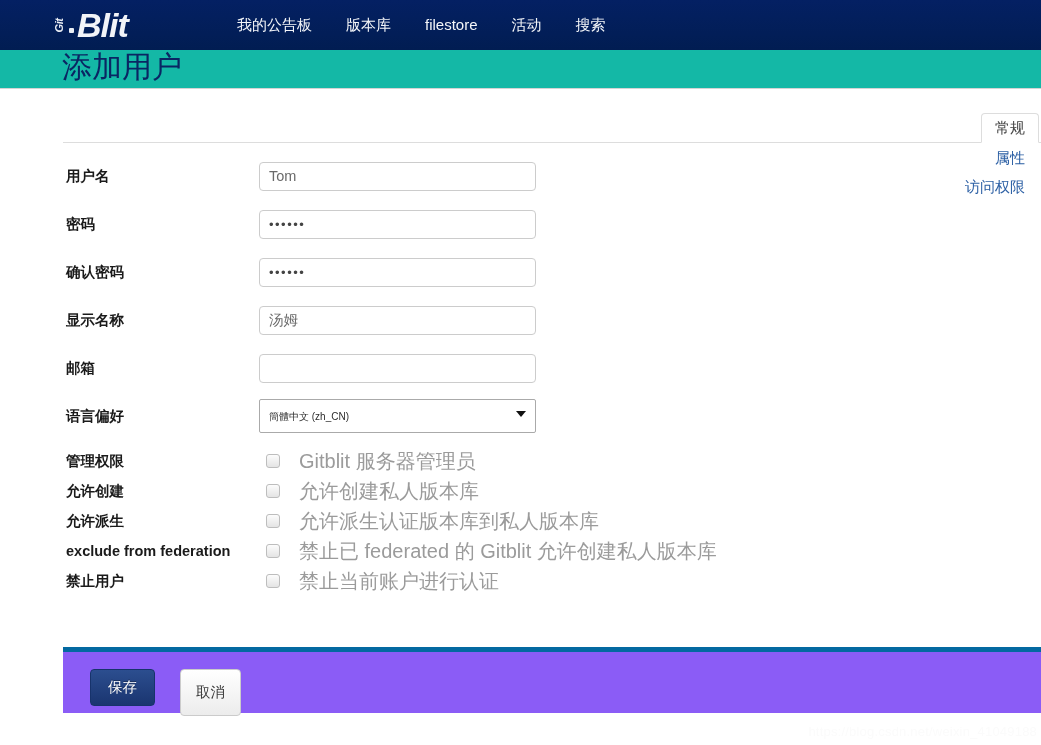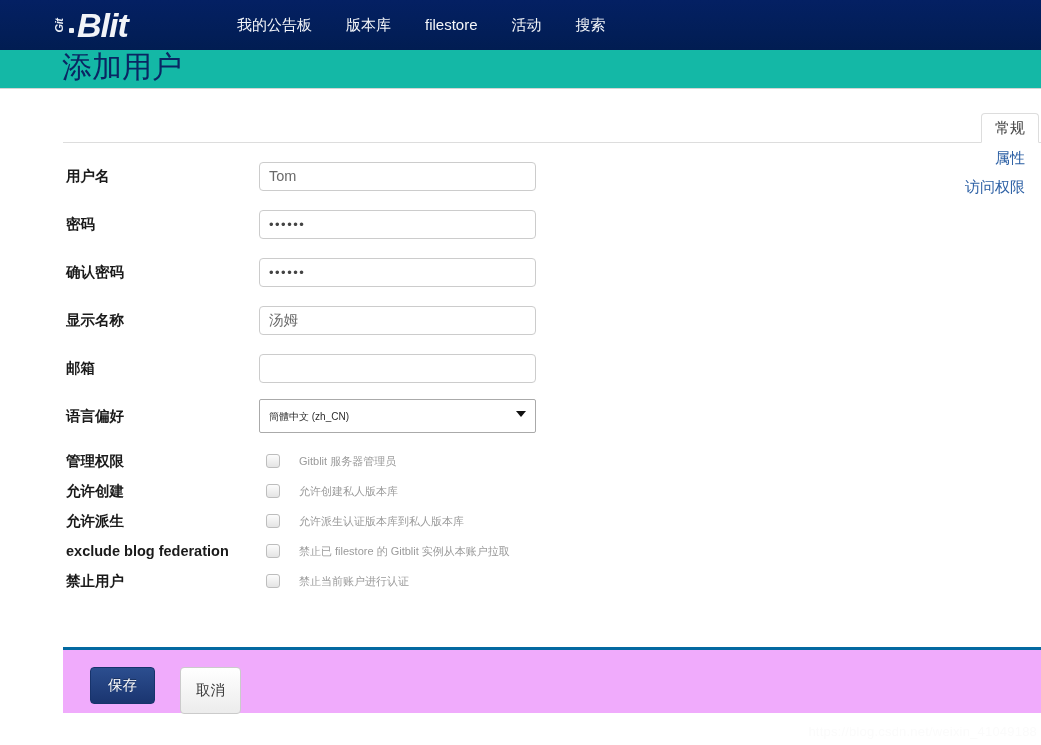--- a/index.html
+++ b/index.html
@@ -129,30 +129,30 @@
   .cbox {
     width:14px; height:14px; flex:0 0 14px;
     box-sizing:border-box;
     border:1px solid #bdbdbd; border-radius:3px;
     background: linear-gradient(to bottom,#fcfcfc 0%, #e4e4e4 100%);
     margin:0 0 0 7px;
     -webkit-appearance:none; appearance:none;
     outline:none; cursor:pointer;
   }
   .ctext {
-    margin-left:19px; font-size:11px; color:#9b9b9b;
+    margin-left:19px; font-size:20px; color:#9b9b9b;
     white-space:nowrap;
   }
 
   
   .btnbar {
     position:absolute; left:63px; top:647px;
     width:978px; height:66px; box-sizing:border-box;
-    background:#f0abfc;
-    border-top:3px solid #0369a1;
+    background:#8b5cf6;
+    border-top:5px solid #0369a1;
   }
   .btn {
     position:absolute; top:17px;
     font-size:14.5px; line-height:1;
     border-radius:4px; cursor:pointer;
     font-family:"Liberation Sans","DejaVu Sans",sans-serif;
   }
   .btn-primary {
     left:27px; padding:10px 17px;
     color:#ffffff; border:1px solid #17336b;
@@ -256,23 +256,23 @@
       <span class="ctext">允许创建私人版本库</span>
     </div>
 
     <div class="crow">
       <div class="flabel">允许派生</div>
       <input class="cbox" type="checkbox" style="">
       <span class="ctext">允许派生认证版本库到私人版本库</span>
     </div>
 
     <div class="crow">
-      <div class="flabel">exclude blog federation</div>
-      <input class="cbox" type="checkbox" style="">
-      <span class="ctext">禁止已 filestore 的 Gitblit 实例从本账户拉取</span>
+      <div class="flabel">exclude from federation</div>
+      <input class="cbox" type="checkbox" style="">
+      <span class="ctext">禁止已 federated 的 Gitblit 允许创建私人版本库</span>
     </div>
 
     <div class="crow">
       <div class="flabel">禁止用户</div>
       <input class="cbox" type="checkbox" style="">
       <span class="ctext">禁止当前账户进行认证</span>
     </div>
 
   </div>
 

